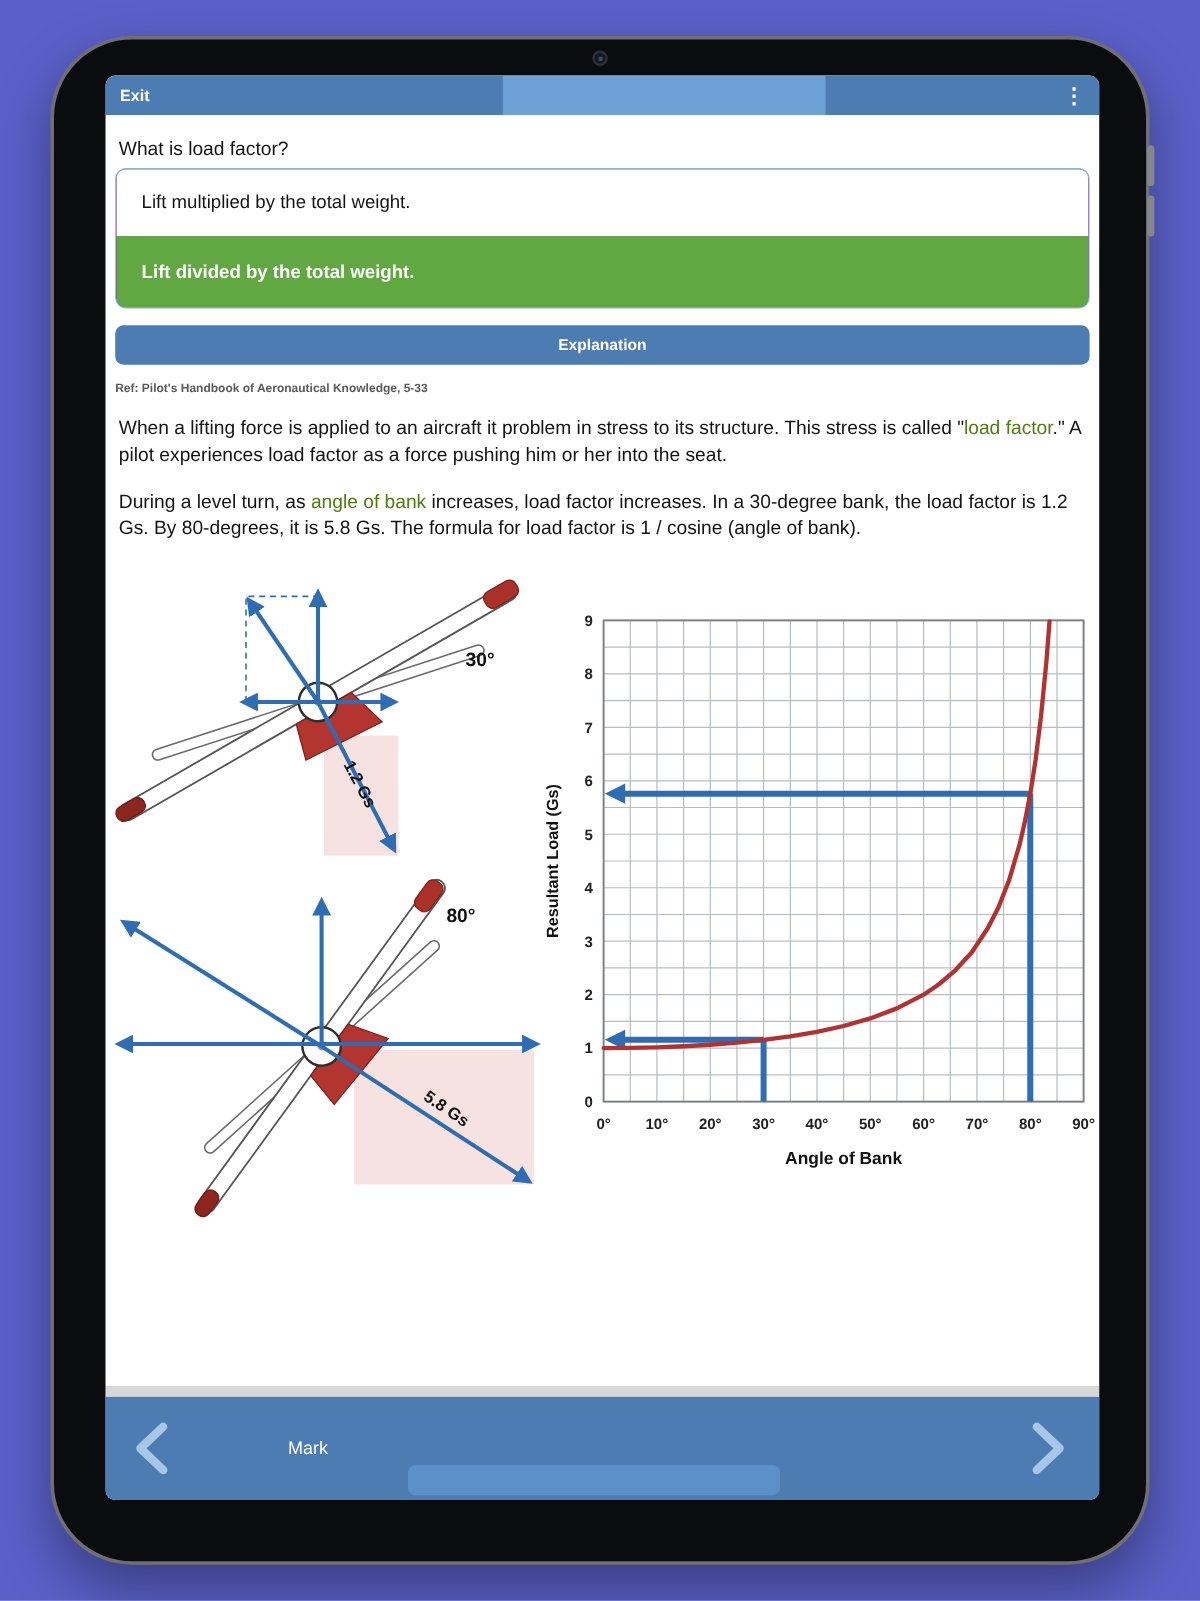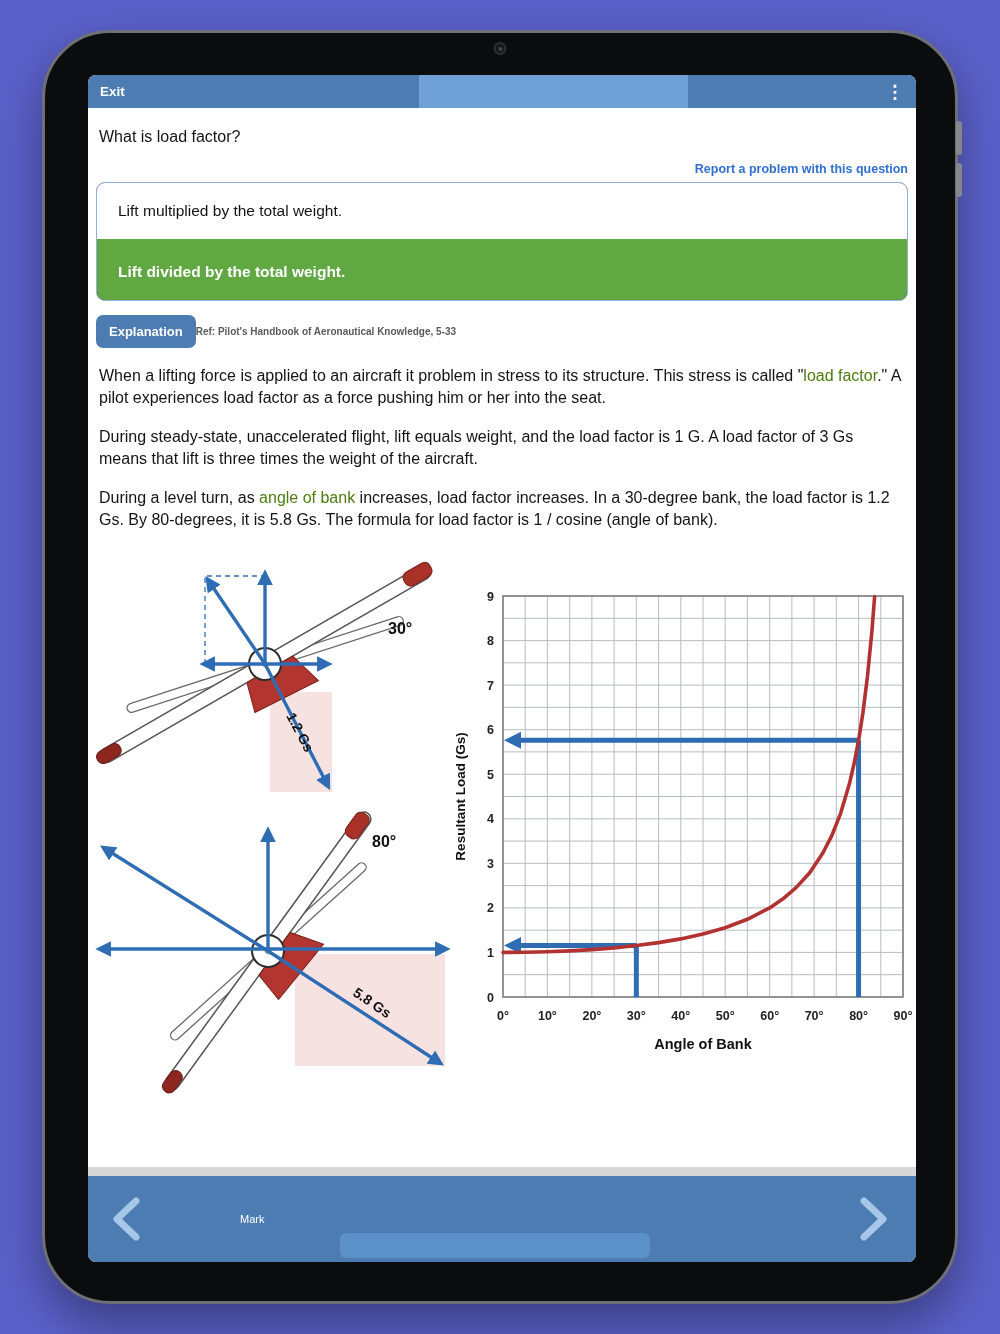--- a/index.html
+++ b/index.html
@@ -11,64 +11,64 @@
             background: #0b0c0e; border: 3px solid #6e7076; border-radius: 68px;
             box-shadow: 0 20px 45px rgba(0,0,0,.35); }
   .camera-dot { position: absolute; left: 50%; top: 9px; transform: translateX(-50%);
                 width: 13px; height: 13px; border-radius: 50%; background: #16181c; border: 2px solid #2c2f35; }
   .camera-dot::after { content: ""; position: absolute; left: 3px; top: 3px; width: 4px; height: 4px;
                        border-radius: 50%; background: #3d4c5e; }
   .side-btn { position: absolute; background: #85878d; border-radius: 3px; }
   .side-btn.b1 { right: -7px; top: 88px; width: 6px; height: 34px; }
   .side-btn.b2 { right: -7px; top: 130px; width: 6px; height: 34px; }
 
-  .screen { position: absolute; left: 43px; top: 42px; width: 828px; height: 1187px;
+  .screen { position: absolute; left: 43px; top: 30px; width: 828px; height: 1187px;
             background: #fff; border-radius: 8px; overflow: hidden; display: flex; flex-direction: column; }
 
   
   .app-header { flex: 0 0 33px; background: #4d7cb2; position: relative;
                 display: flex; align-items: center; justify-content: space-between; padding: 0 12px; }
   .progress-segment { position: absolute; left: 40%; top: 0; width: 32.5%; height: 100%; background: #6fa0d6; }
   .exit-button { position: relative; z-index: 1; background: none; border: none; color: #fff;
                  font-weight: bold; font-size: 13.5px; font-family: inherit; cursor: pointer; }
   .kebab { position: relative; z-index: 1; background: none; border: none; color: #fff;
            font-size: 18px; font-weight: bold; line-height: 1; cursor: pointer; }
 
   
   .app-content { flex: 1 1 auto; position: relative; background: #fff; overflow: hidden; }
   .question { margin: 20px 12px 6px 11px; font-size: 16px; color: #141414; }
   .report-row { margin: 13px 8px 5px; text-align: right; }
   .report-link { color: #3170cf; font-size: 12.5px; font-weight: bold; text-decoration: none; }
   .answers { margin: 5px 8px 0; border: 1.5px solid #8fb2d9; border-radius: 9px; overflow: hidden; background: #701a75; }
   .answer { padding: 19px 21px; font-size: 15.5px; color: #141414; background: #fff;
-            border-top: 5px solid #b91c1c; cursor: pointer; }
+            border-top: 3px solid #b91c1c; cursor: pointer; }
   .answer:first-child { border-top: none; }
   .answer.correct { background: #61a843; color: #fff; font-weight: bold; border-top-color: #61a843; }
-  .exp-row { display: flex; align-items: center; margin: 14px 8px 0; }
+  .exp-row { display: flex; gap: 15px; margin: 14px 8px 0; flex-direction: column; }
   .exp-badge { background: #4d7cb2; color: #fff; font-size: 13px; font-weight: bold;
                padding: 9px 13px; border-radius: 7px; border: none; font-family: inherit; cursor: pointer; }
   .exp-ref { color: #5a5a5a; font-size: 10px; font-weight: bold; }
   .para { margin: 17px 12px 0 11px; font-size: 16px; line-height: 22px; color: #141414; }
   .text-link { color: #4d7c0f; text-decoration: none; cursor: pointer; }
 
   .figures { position: relative; height: 560px; margin-top: 6px; }
   .fig { position: absolute; overflow: visible; }
   #fig-30 { left: 2px; top: 17px; }
   #fig-80 { left: 2px; top: 262px; }
   #bank-chart { left: 362px; top: 47px; }
 
   
   .scroll-strip { flex: 0 0 9px; background: #d7d7d7; }
   .app-footer { flex: 0 0 86px; background: #4d7cb2; position: relative; }
   .nav-btn { position: absolute; top: 50%; transform: translateY(-50%); width: 40px; height: 46px;
              background: none; border: none; cursor: pointer; padding: 0; }
   .nav-prev { left: 20px; }
   .nav-next { right: 24px; }
   .mark-button { position: absolute; left: 152px; top: 50%; transform: translateY(-50%);
-                 background: none; border: none; color: #fff; font-size: 11px; font-family: inherit; cursor: pointer; }
+                 background: none; border: none; color: #fff; font-size: 15px; font-family: inherit; cursor: pointer; }
   .home-pill { position: absolute; left: 252px; bottom: 4px; width: 310px; height: 25px;
                border-radius: 6px; background: #5b90c9; }
 </style>
 </head>
 <body>
 
 <div class="tablet">
   <div class="camera-dot"></div>
   <div class="side-btn b1"></div>
   <div class="side-btn b2"></div>
@@ -77,37 +77,33 @@
 
     <div class="app-header">
       <div class="progress-segment"></div>
       <button class="exit-button">Exit</button>
       <button class="kebab">⋮</button>
     </div>
 
     <div class="app-content">
       <div class="question">What is load factor?</div>
 
-      <div class="report-row">
-        <a href="#" class="report-link">Report a problem with this question</a>
-      </div>
 
       <div class="answers">
         <div class="answer">Lift multiplied by the total weight.</div>
         <div class="answer correct">Lift divided by the total weight.</div>
       </div>
 
       <div class="exp-row">
         <button class="exp-badge">Explanation</button>
         <span class="exp-ref">Ref: Pilot's Handbook of Aeronautical Knowledge, 5-33</span>
       </div>
 
       <div class="para"><span>When a lifting force is applied to an aircraft it problem in stress to its structure. This stress is called "</span><a href="#" class="text-link">load factor</a><span>." A pilot experiences load factor as a force pushing him or her into the seat.</span></div>
 
-      <div class="para">During steady-state, unaccelerated flight, lift equals weight, and the load factor is 1 G. A load factor of 3 Gs means that lift is three times the weight of the aircraft.</div>
 
       <div class="para"><span>During a level turn, as </span><a href="#" class="text-link">angle of bank</a><span> increases, load factor increases. In a 30-degree bank, the load factor is 1.2 Gs. By 80-degrees, it is 5.8 Gs. The formula for load factor is 1 / cosine (angle of bank).</span></div>
 
       <div class="figures">
 
         <svg id="fig-30" class="fig" width="360" height="250" viewBox="0 0 360 250">
           <defs>
             <marker id="ah1" viewBox="0 0 10 10" refX="7" refY="5" markerWidth="4.6" markerHeight="4.6" orient="auto-start-reverse">
               <path d="M0,0 L10,5 L0,10 Z" fill="#2e6db4"></path>
             </marker>

